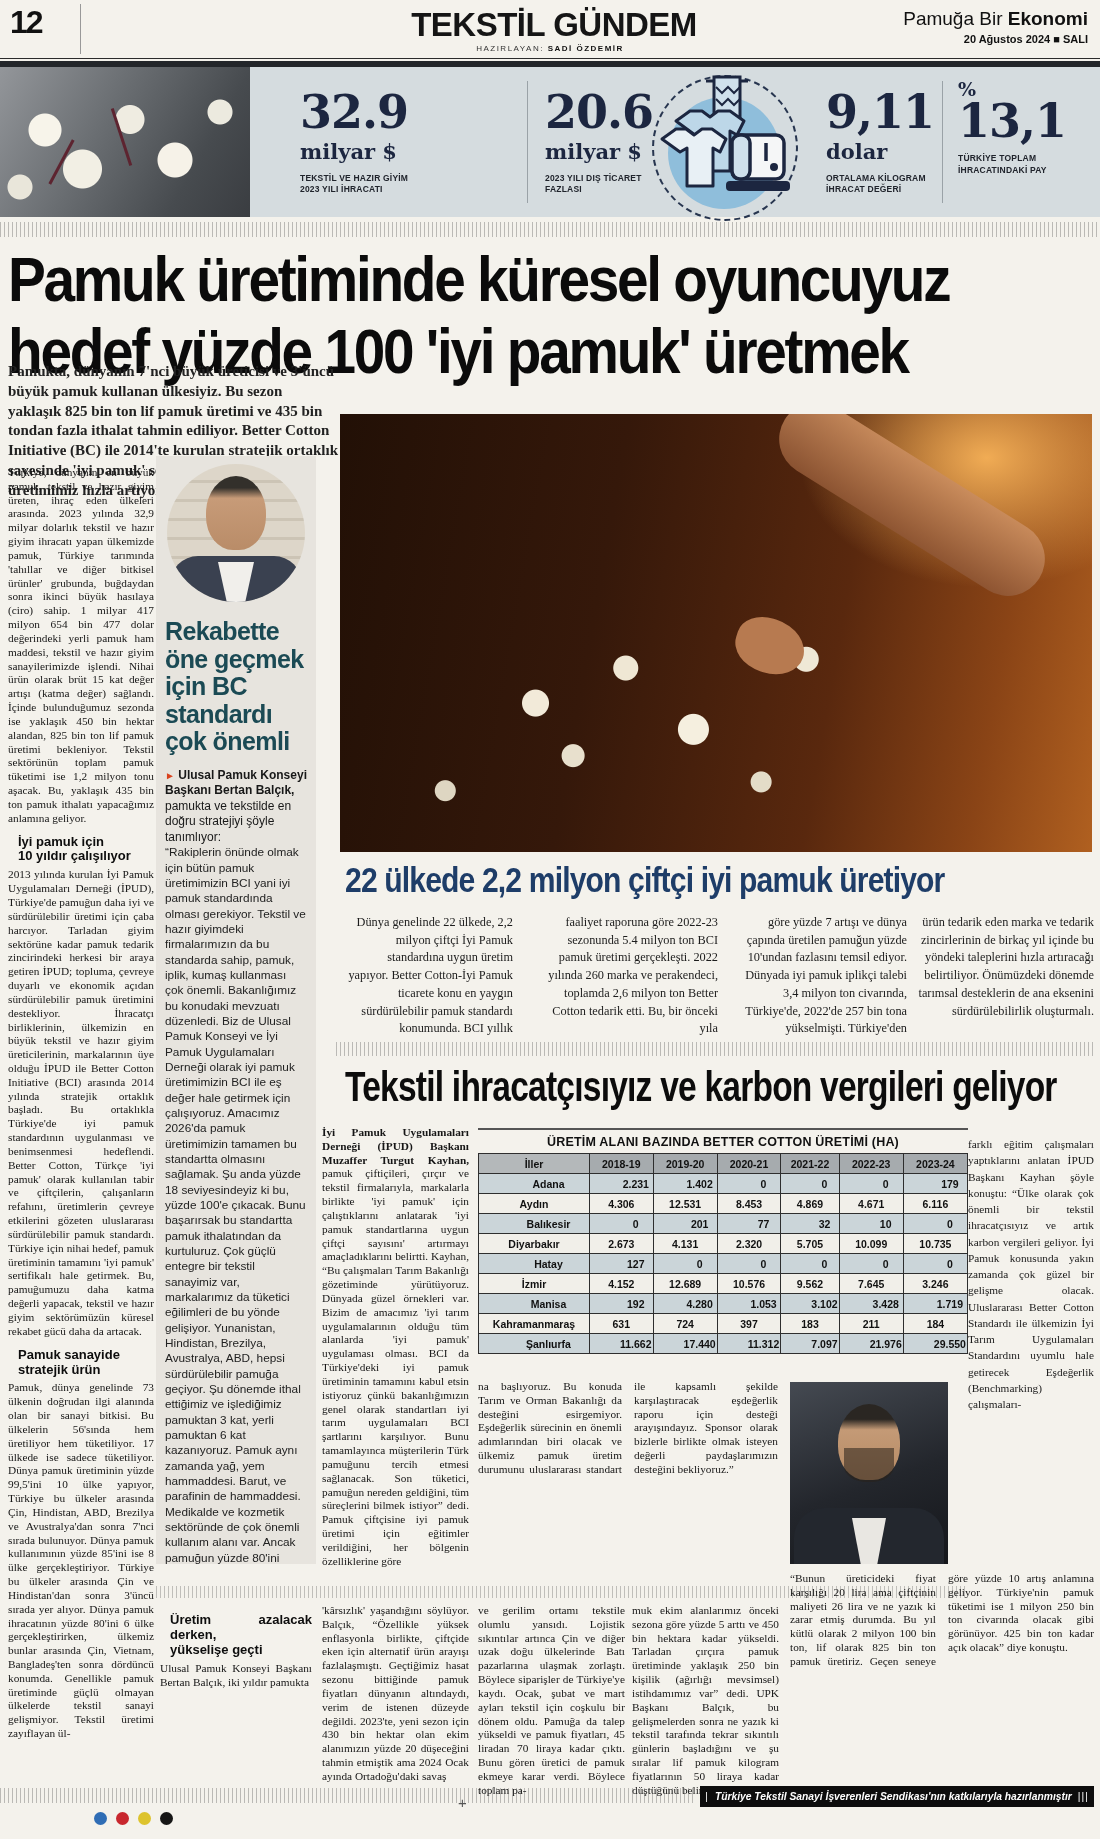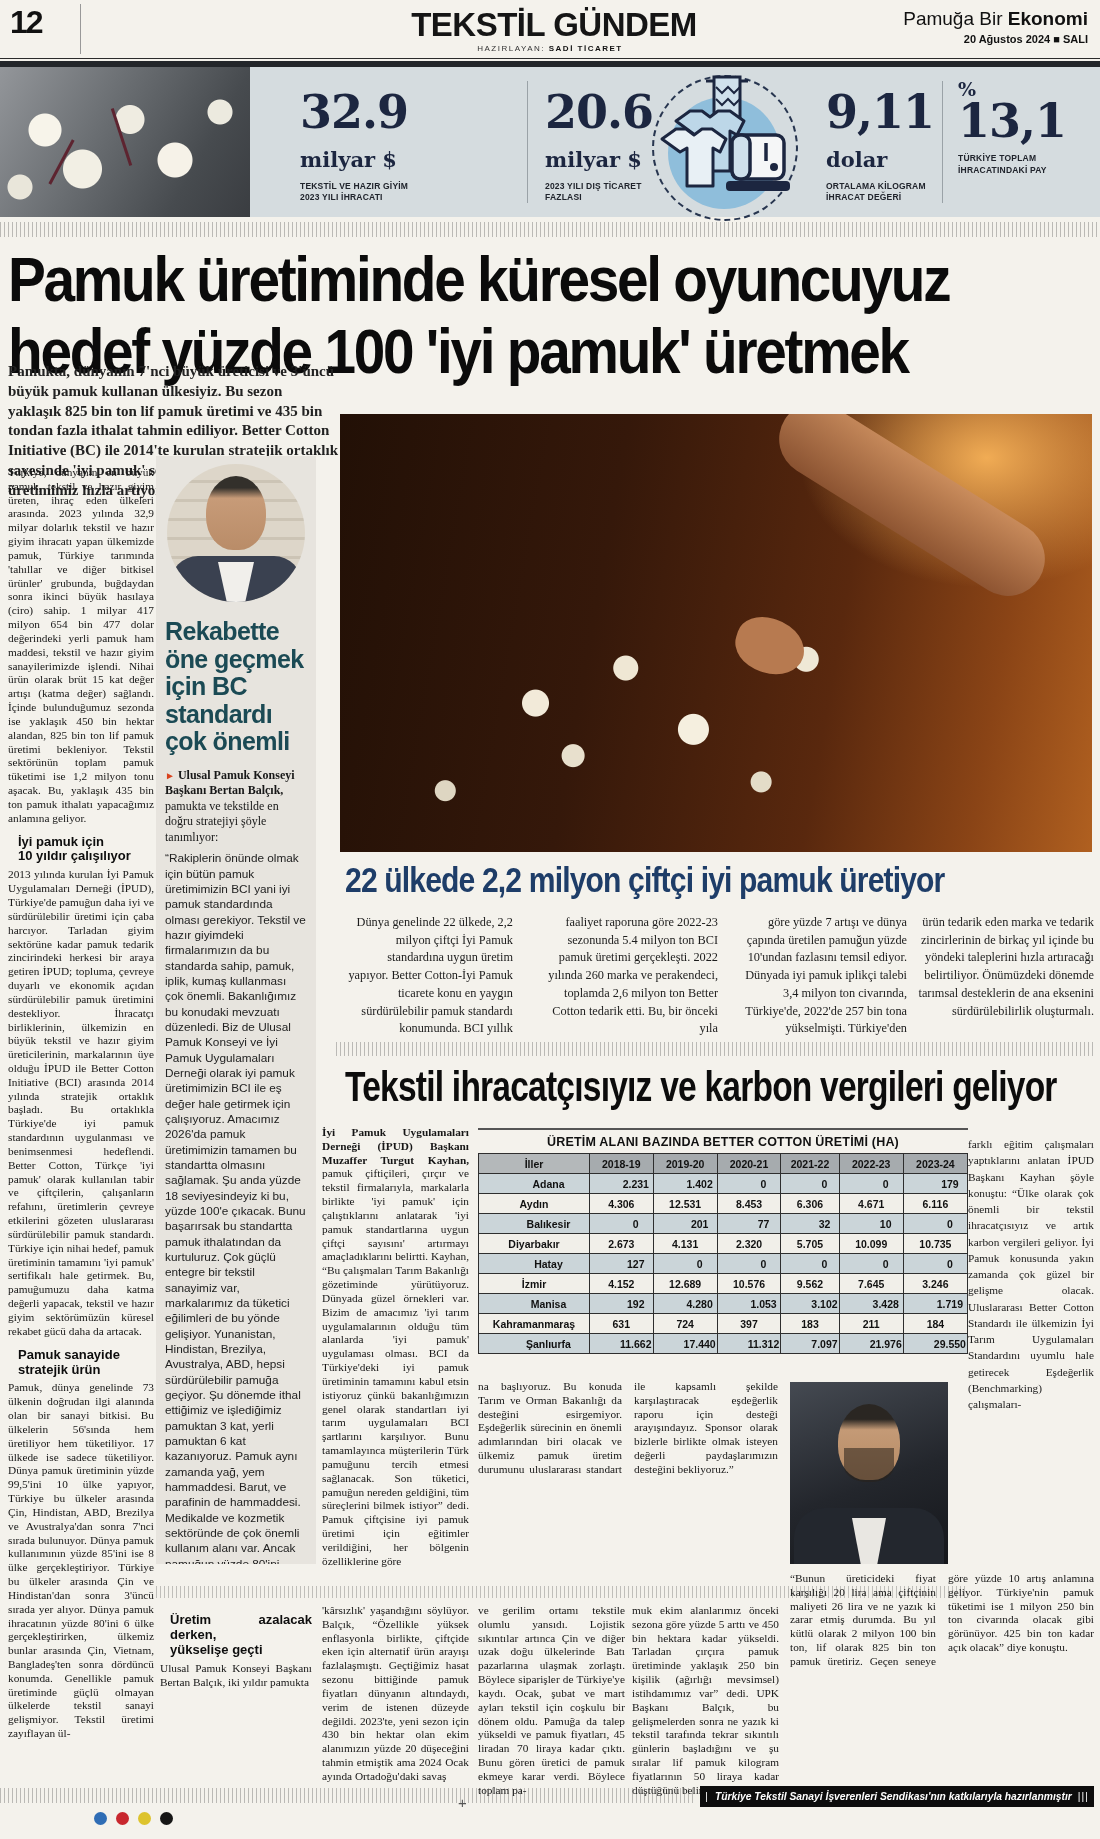--- a/index.html
+++ b/index.html
@@ -36,21 +36,21 @@
         radial-gradient(circle at 88% 30%,#eceadf 0 12px,rgba(236,234,223,0) 13px),
         radial-gradient(circle at 8% 80%,#e9e6da 0 12px,rgba(233,230,218,0) 13px),
         linear-gradient(120deg,#93969a 0%,#6a6e72 40%,#474b4f 75%,#3a3d41 100%);}
   .stem{position:absolute;background:#5d2430;}
   .stat{position:absolute;top:22px;}
   .stat .val{font-family:"DejaVu Serif",serif;font-weight:800;font-size:46px;line-height:1;
       color:#1c2640;letter-spacing:-1px;}
   .stat .pfx{display:block;font-family:"DejaVu Serif",serif;font-weight:800;font-size:19px;
       color:#1c2640;line-height:.9;}
   .stat .unit{display:block;font-family:"DejaVu Serif",serif;font-weight:800;font-size:21px;
-      color:#1c2640;margin-top:12px;}
+      color:#1c2640;margin-top:4px;}
   .stat .lbl{display:block;font-family:"Liberation Sans",sans-serif;font-size:8.5px;font-weight:700;
       color:#20242c;margin-top:9px;line-height:1.35;letter-spacing:.2px;max-width:120px;}
   .vsep{position:absolute;top:14px;width:1px;height:122px;background:#9aa2a7;}
   #stat-icon-dashed{position:absolute;left:652px;top:8px;width:146px;height:146px;border-radius:50%;
       border:2px dashed #27354f;box-sizing:border-box;}
   #stat-icon-circle{position:absolute;left:668px;top:30px;width:112px;height:112px;border-radius:50%;
       background:#8fbedb;}
   #stat-icon-svg{position:absolute;left:648px;top:6px;}
 
   
@@ -94,21 +94,21 @@
   #portrait{width:138px;height:138px;border-radius:50%;overflow:hidden;position:relative;margin:2px auto 0;
       background:repeating-linear-gradient(180deg,#ddd6c9 0 16px,#ccc4b5 16px 19px);}
   #portrait .head{position:absolute;left:50%;top:12px;transform:translateX(-50%);width:60px;height:74px;
       border-radius:50% 50% 45% 45%;background:linear-gradient(180deg,#33302b 0 16%,#c79b78 30%,#b98c68 100%);}
   #portrait .body{position:absolute;bottom:-6px;left:50%;transform:translateX(-50%);width:132px;height:52px;
       background:#3a4150;border-radius:28px 28px 0 0;}
   #portrait .shirt{position:absolute;bottom:-6px;left:50%;transform:translateX(-50%);width:36px;height:46px;
       background:#f1efeb;clip-path:polygon(0 0,100% 0,72% 100%,28% 100%);}
   #pull-quote{font-family:"Liberation Sans",sans-serif;font-weight:700;font-size:25px;line-height:1.1;
       letter-spacing:-.6px;color:#1b4a54;margin:16px 0 12px 0;}
-  #attribution{font-family:Liberation Serif, serif;font-size:12px;line-height:1.3;color:#181818;margin-bottom:6px;}
+  #attribution{font-family:Liberation Sans, sans-serif;font-size:12px;line-height:1.3;color:#181818;margin-bottom:0;}
   #attribution .marker{color:#d9421d;font-size:10px;}
   #attribution b{font-weight:700;}
   #quote-text{font-family:"Liberation Sans",sans-serif;font-size:11.8px;line-height:1.3;color:#222;}
 
   
   #section2-heading{position:absolute;left:345px;top:860px;font-family:"Liberation Sans",sans-serif;
       font-weight:800;font-size:35px;letter-spacing:-1px;color:#1e3d68;}
   #section2-heading .condensed{transform:scaleX(.86);}
   .s2col{position:absolute;top:914px;height:128px;overflow:hidden;font-size:12.3px;line-height:1.44;
       color:#1c1c1c;text-align:right;font-weight:500;}
@@ -176,21 +176,21 @@
 </style>
 </head>
 <body>
 
 <div id="page">
 
   <div id="header">
     <div id="page-number">12</div>
     <div id="header-vrule"></div>
     <div id="section-title">TEKSTİL GÜNDEM</div>
-    <div id="prepared"><span>HAZIRLAYAN:</span> <b>SADİ TİCARET</b></div>
+    <div id="prepared"><span>HAZIRLAYAN:</span> <b>SADİ ÖZDEMİR</b></div>
     <div id="brand"><span>Pamuğa Bir </span><b>Ekonomi</b></div>
     <div id="issue-date">20 Ağustos 2024 ■ SALI</div>
   </div>
 
   <div id="strip-topbar"></div>
   <div id="stats-strip">
     <div id="cotton-photo">
       <span class="stem" style="left:60px;top:70px;width:3px;height:50px;transform:rotate(28deg);"></span>
       <span class="stem" style="left:120px;top:40px;width:3px;height:60px;transform:rotate(-18deg);"></span>
     </div>
@@ -320,21 +320,21 @@
             <td>0</td>
             <td>0</td>
             <td>0</td>
             <td>179</td>
           </tr>
           <tr class="plain">
             <td>Aydın</td>
             <td>4.306</td>
             <td>12.531</td>
             <td>8.453</td>
-            <td>6.306</td>
+            <td>4.869</td>
             <td>4.671</td>
             <td>6.116</td>
           </tr>
           <tr class="shade">
             <td>Balıkesir</td>
             <td>0</td>
             <td>201</td>
             <td>77</td>
             <td>32</td>
             <td>10</td>

